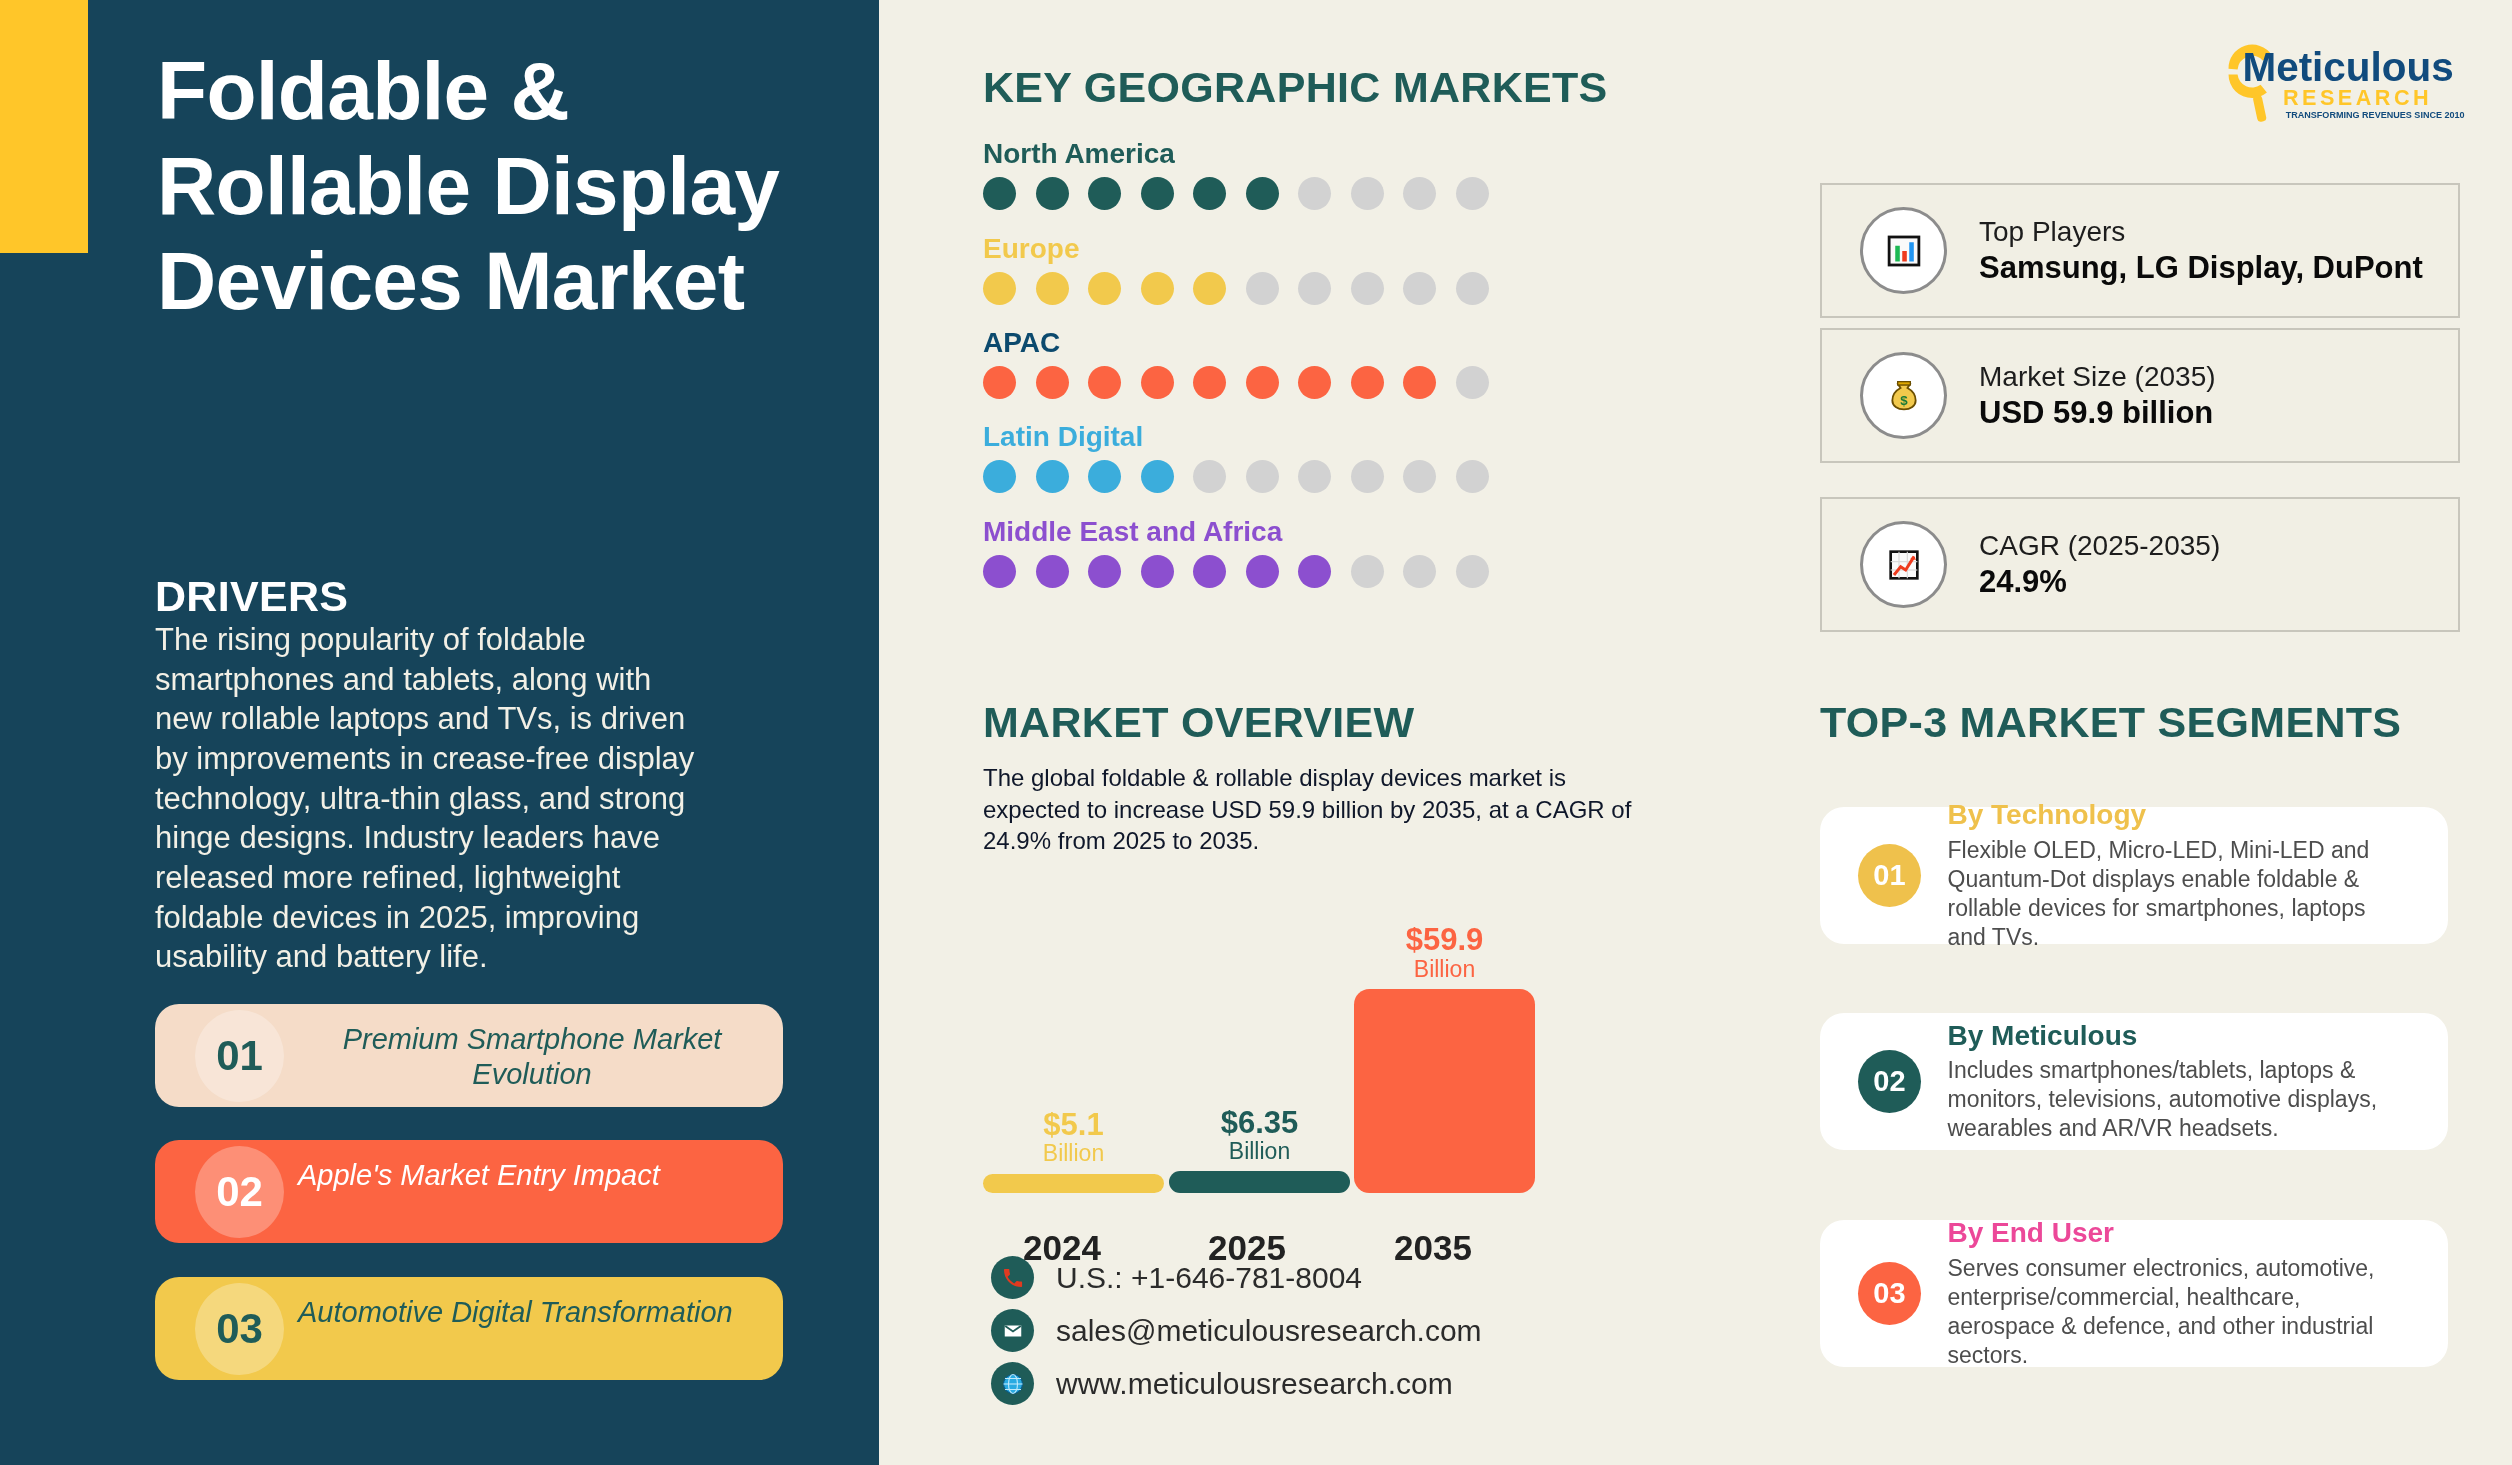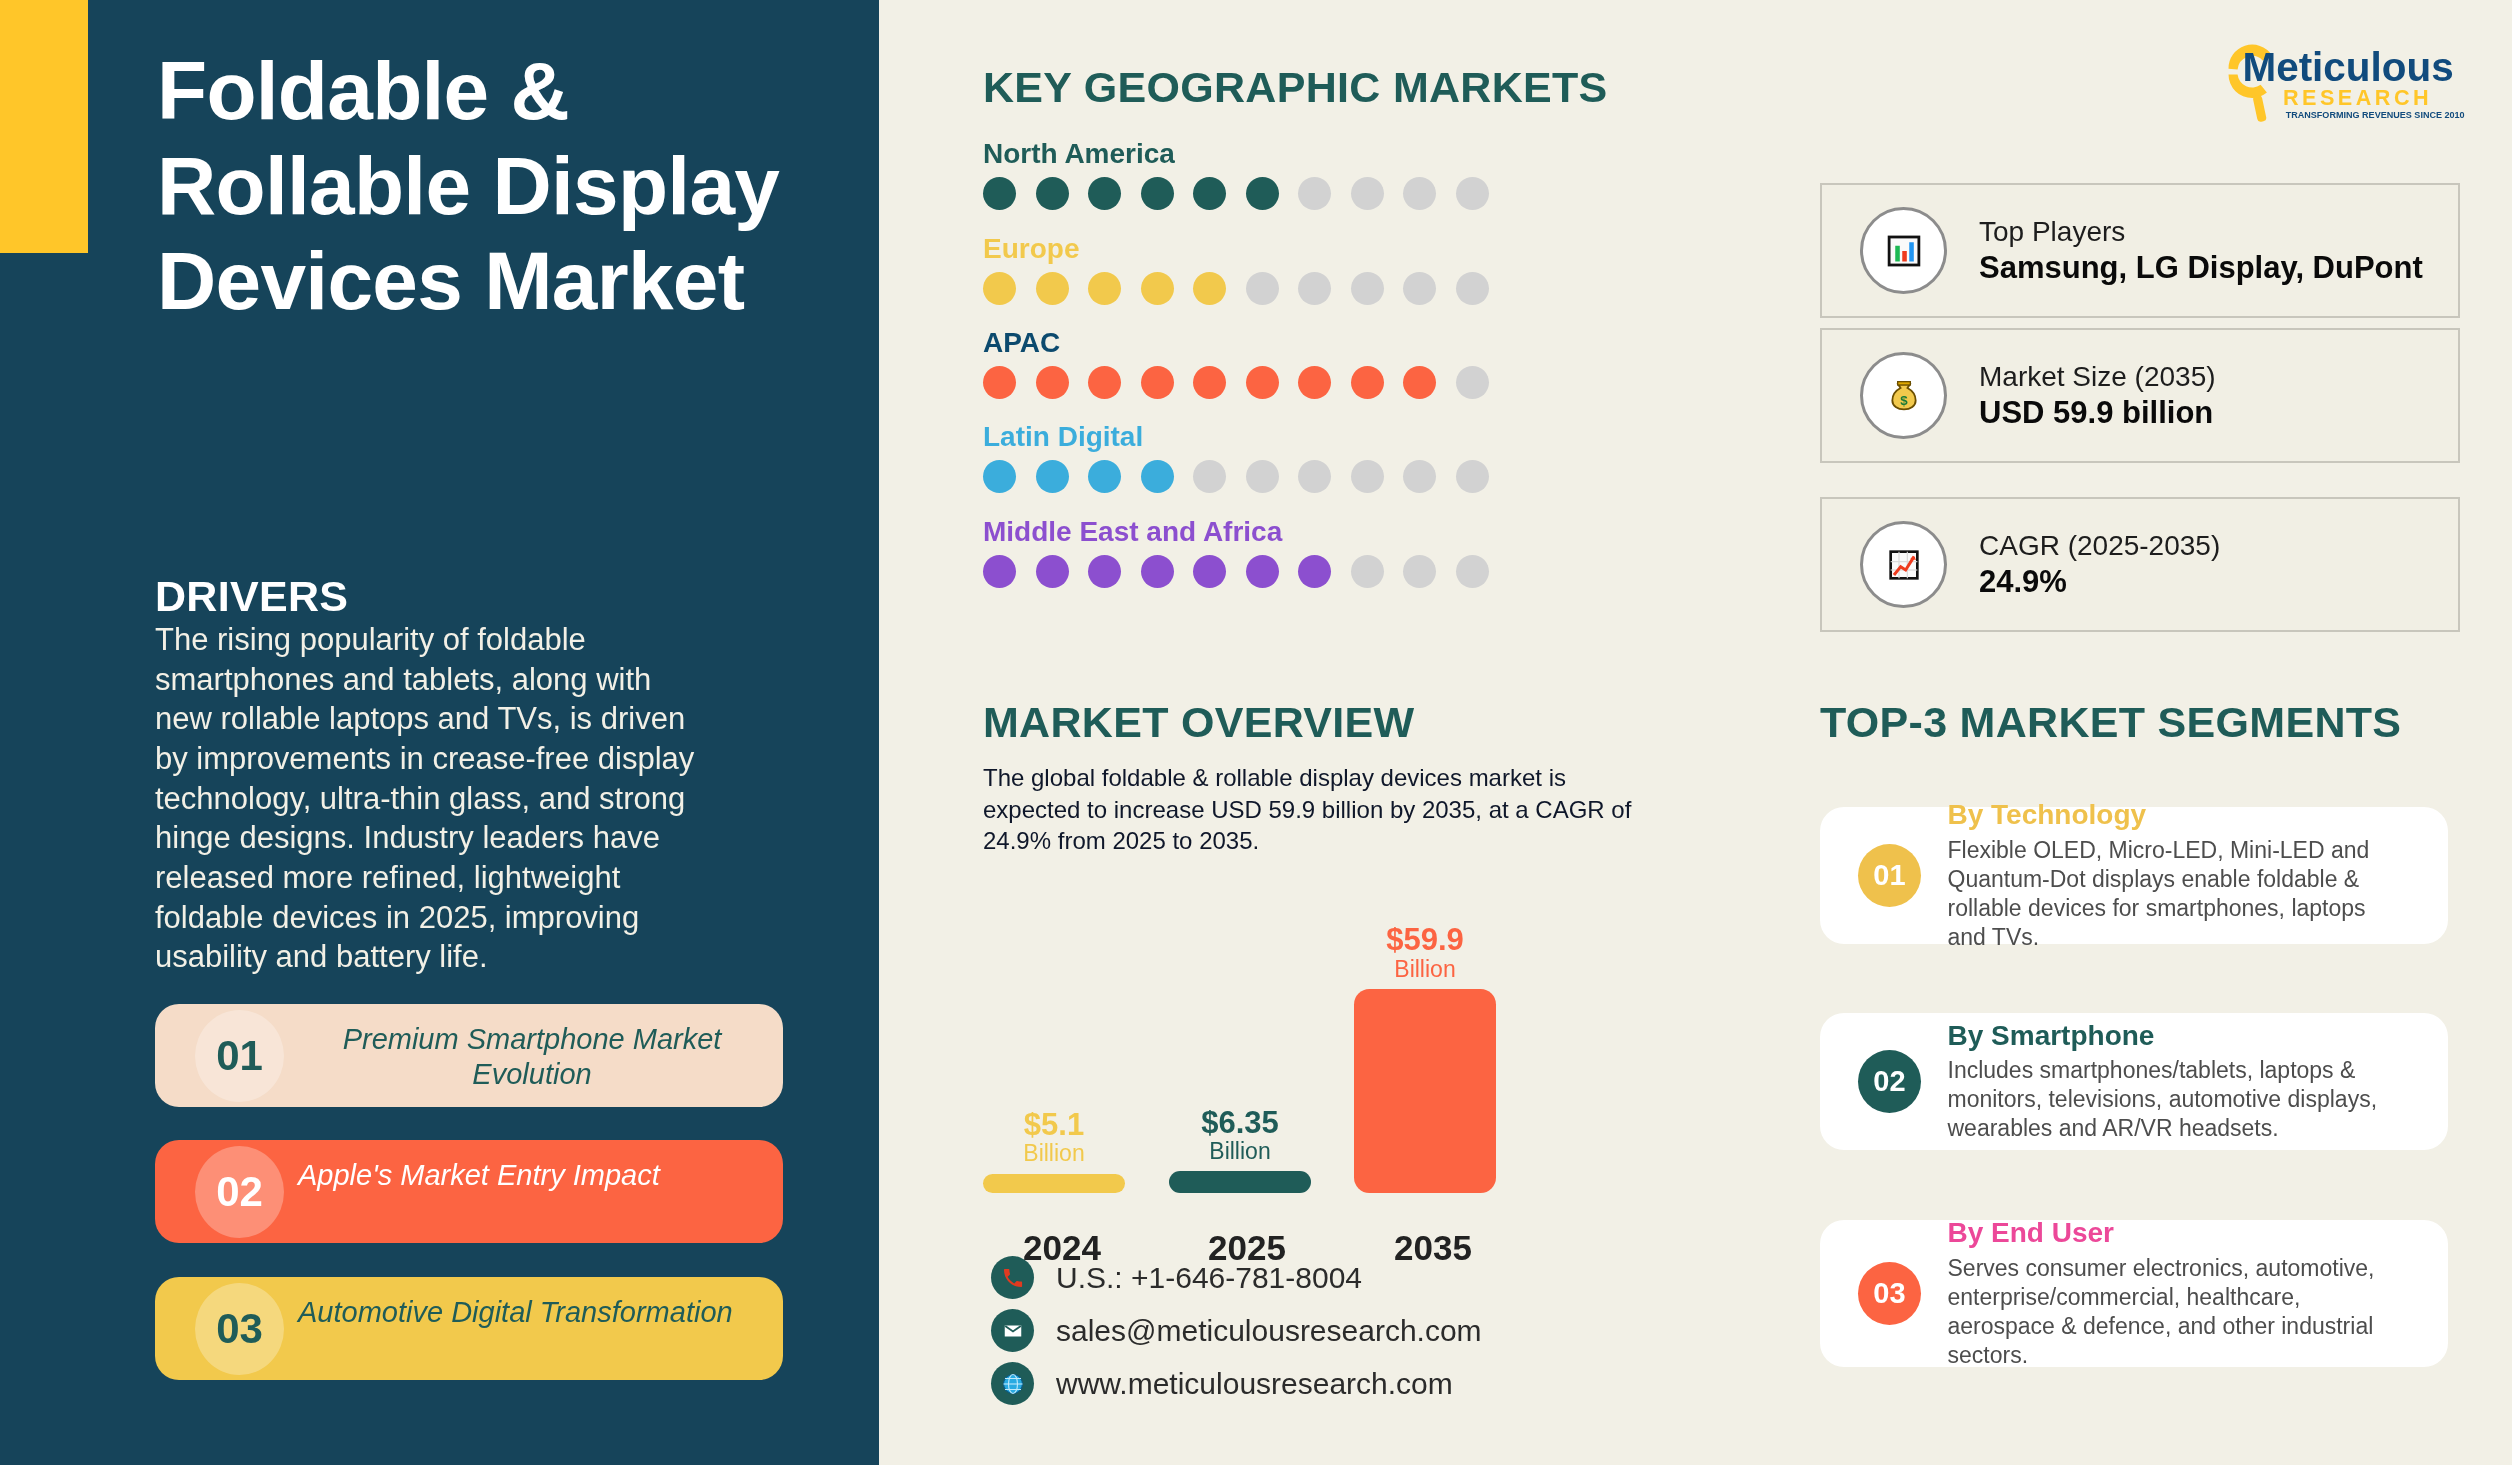--- a/index.html
+++ b/index.html
@@ -70,21 +70,21 @@
   #geo-0{top:138px;} #geo-1{top:233px;} #geo-2{top:327px;}
   #geo-3{top:421px;} #geo-4{top:516px;}
 
   #overview-title{left:983px;top:698px;}
   #overview-text{
     position:absolute;left:983px;top:762px;width:684px;
     color:#0f172a;font-size:24px;line-height:1.32;
   }
   
   #chart{position:absolute;left:983px;top:900px;width:558px;height:293px;}
-  .bar-col{position:absolute;bottom:0;width:142px;}
+  .bar-col{position:absolute;bottom:0;width:181px;}
   .bar-val{
     text-align:center;font-size:31px;font-weight:bold;line-height:1.0;
     margin-bottom:1.4px;
   }
   .bar-unit{text-align:center;font-size:23px;line-height:1.1;margin-bottom:7px;}
   .bar{border-radius:15.4px;}
   .bar-year{
     position:absolute;text-align:center;width:158px;
     font-size:35px;font-weight:bold;color:#222222;top:1228px;
   }
@@ -351,21 +351,21 @@
 <div class="seg-card" id="seg-0">
   <div class="seg-num" style="background: rgb(239, 193, 76);">01</div>
   <div class="seg-body">
     <div class="seg-head" style="color: rgb(239, 193, 76);">By Technology</div>
     <div class="seg-desc">Flexible OLED, Micro-LED, Mini-LED and Quantum-Dot displays enable foldable &amp; rollable devices for smartphones, laptops and TVs.</div>
   </div>
 </div>
 <div class="seg-card" id="seg-1">
   <div class="seg-num" style="background: rgb(31, 92, 88);">02</div>
   <div class="seg-body">
-    <div class="seg-head" style="color: rgb(31, 92, 88);">By Smartphone</div>
+    <div class="seg-head" style="color: rgb(31, 92, 88);">By Meticulous</div>
     <div class="seg-desc">Includes smartphones/tablets, laptops &amp; monitors, televisions, automotive displays, wearables and AR/VR headsets.</div>
   </div>
 </div>
 <div class="seg-card" id="seg-2">
   <div class="seg-num" style="background: rgb(252, 100, 66);">03</div>
   <div class="seg-body">
     <div class="seg-head" style="color: #ec4899;">By End User</div>
     <div class="seg-desc">Serves consumer electronics, automotive, enterprise/commercial, healthcare, aerospace &amp; defence, and other industrial sectors.</div>
   </div>
 </div>

